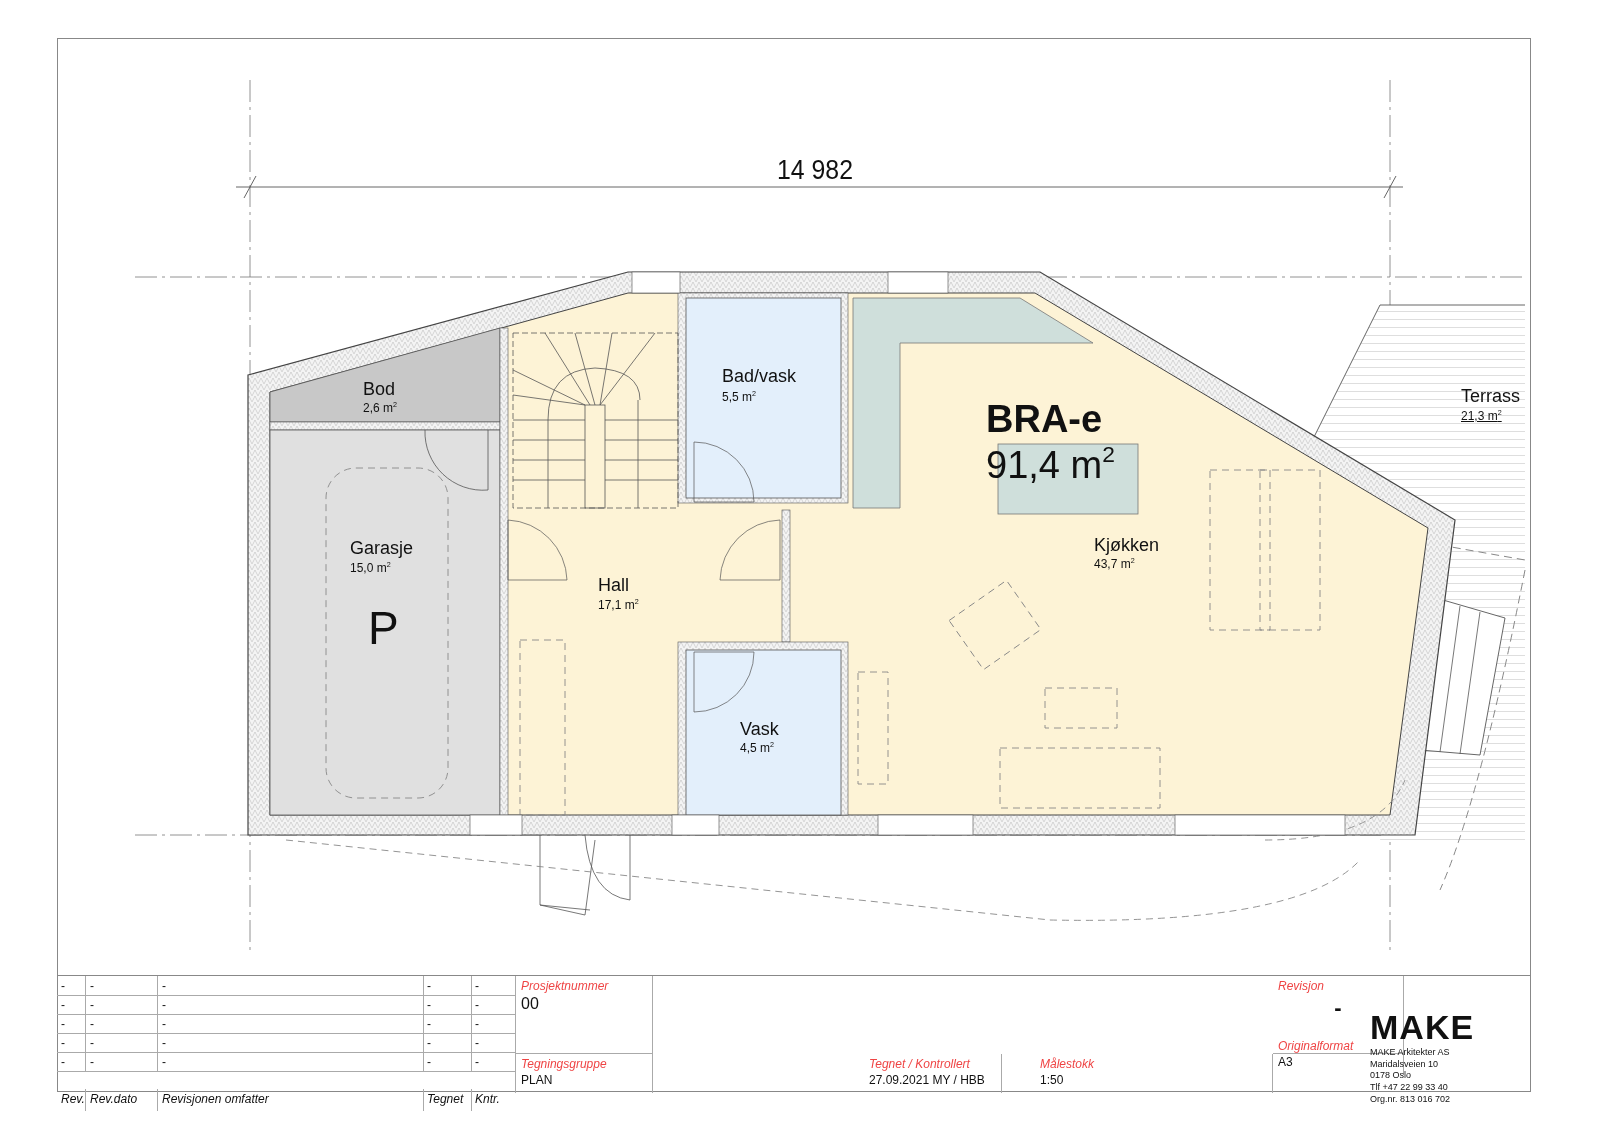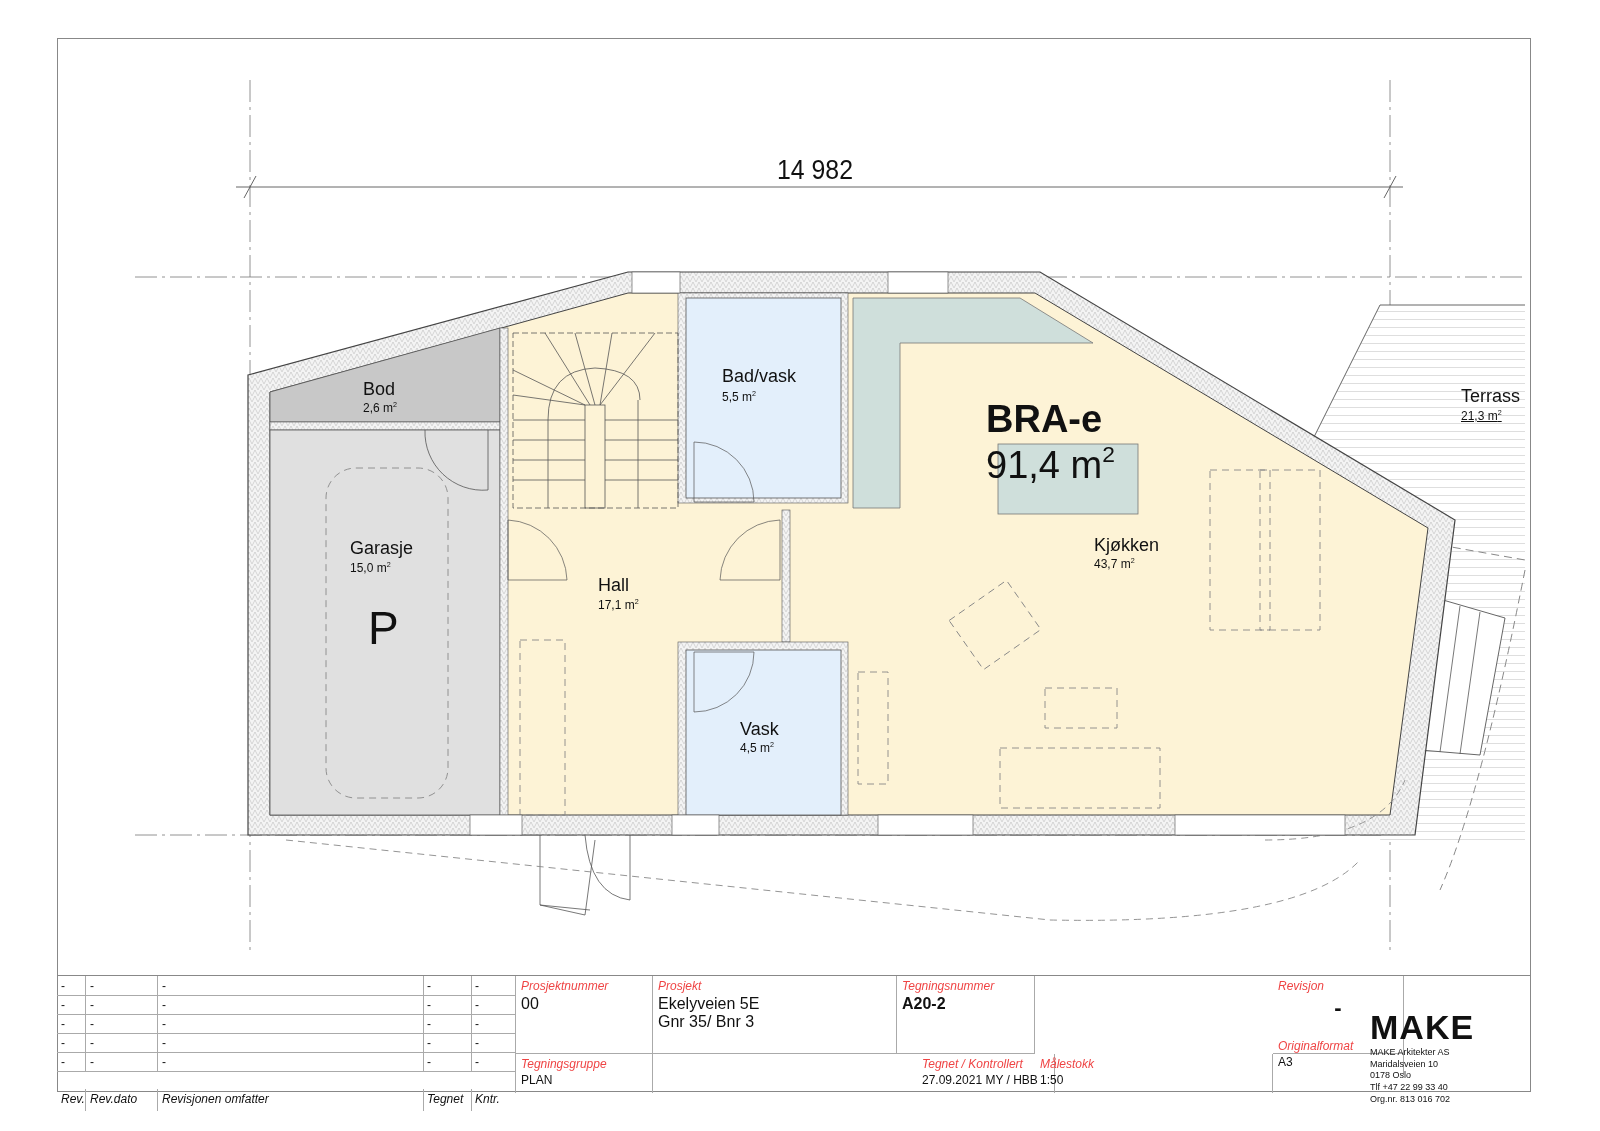--- a/index.html
+++ b/index.html
@@ -245,39 +245,30 @@
       <span style="left:370px;">Tegnet</span>
       <span class="sep" style="left:414px;"></span>
       <span style="left:418px;">Kntr.</span>
     </div>
   </div>
 
   <div class="cell" style="left:458px; top:0; width:138px; height:78px; border-left:1px solid #aaa;">
     <span class="cap">Prosjektnummer</span>
     <span class="val-lg">00</span>
   </div>
-  <div class="cell" style="left:596px; top:0; width:244px; height:78px;">
-    <span class="cap">Prosjekt</span>
-    <span class="val-lg">Ekelyveien 5E</span>
-    <span class="val-lg" style="margin-top:0;">Gnr 35/ Bnr 3</span>
-  </div>
-  <div class="cell" style="left:840px; top:0; width:138px; height:78px;">
-    <span class="cap">Tegningsnummer</span>
-    <span class="val-lg bold">A20-2</span>
-  </div>
   <div class="cell" style="left:1216px; top:0; width:131px; height:78px;">
     <span class="cap">Revisjon</span>
     <span class="val-lg bold" style="text-align:center; font-size:22px;">-</span>
   </div>
 
   <div class="cell" style="left:458px; top:78px; width:138px; height:39px; border-left:1px solid #aaa; border-bottom:none;">
     <span class="cap">Tegningsgruppe</span>
     <span class="val-sm">PLAN</span>
   </div>
-  <div class="cell" style="left:860px; top:78px; width:138px; height:39px; border-bottom:none;">
+  <div class="cell" style="left:807px; top:78px; width:138px; height:39px; border-bottom:none;">
     <span class="cap">Tegnet / Kontrollert</span>
     <span class="val-sm">27.09.2021 MY / HBB</span>
   </div>
   <div class="cell" style="left:978px; top:78px; width:238px; height:39px; border-bottom:none;">
     <span class="cap">Målestokk</span>
     <span class="val-sm">1:50</span>
   </div>
   <div class="cell" style="left:1216px; top:60px; width:131px; height:39px; border-bottom:none;">
     <span class="cap">Originalformat</span>
     <span class="val-sm">A3</span>

